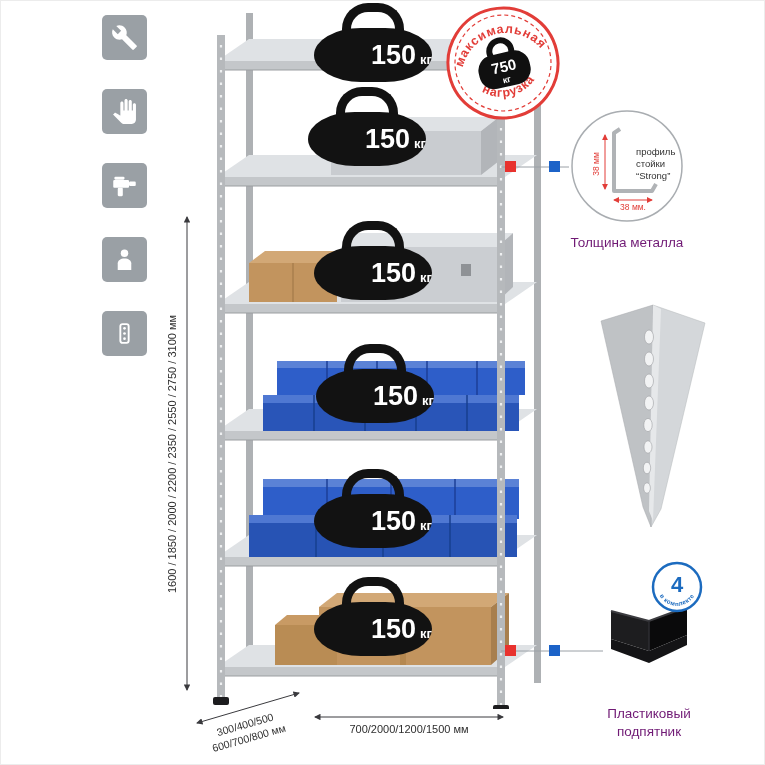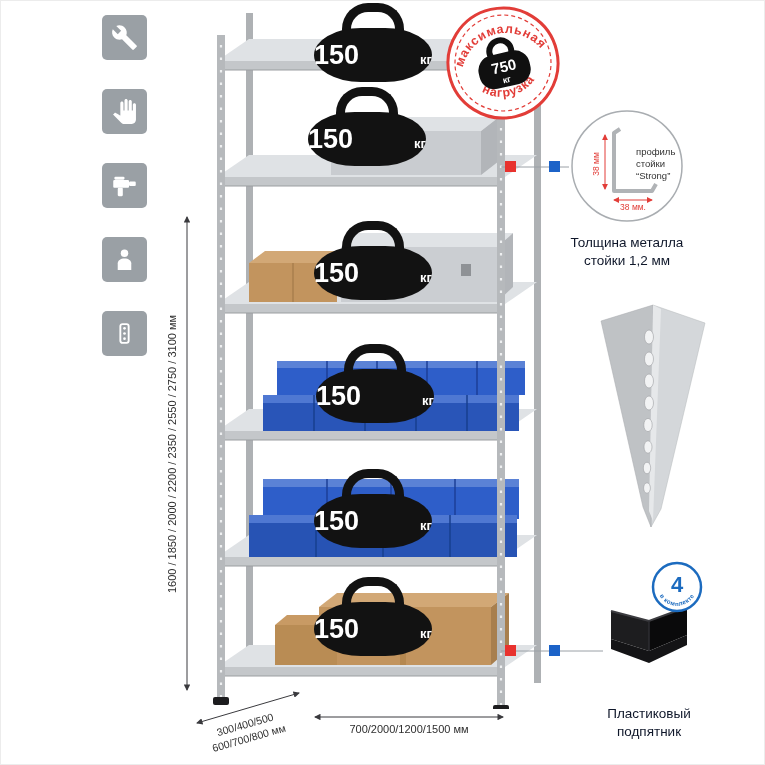--- a/index.html
+++ b/index.html
@@ -8,29 +8,29 @@
          border:1px solid #ececec;box-sizing:border-box;}
   .abs{position:absolute;}
   
   .side-icon{position:absolute;left:101px;width:45px;height:45px;background:#9aa0a5;
              border-radius:5px;display:flex;align-items:center;justify-content:center;}
   
   .kb{position:absolute;width:118px;text-align:center;z-index:30;}
   .kb-handle{width:44px;height:21px;margin:0 auto;border:9px solid #121212;border-bottom:none;
              border-radius:26px 26px 0 0;}
   .kb-body{width:118px;height:54px;margin-top:-5px;background:#121212;border-radius:52px/30px;
-           display:flex;justify-content:space-between;align-items:baseline;box-sizing:border-box;
+           display:flex;justify-content:flex-end;align-items:baseline;box-sizing:border-box;
            padding-top:14px;color:#fff;}
   .kb-val{font-size:27px;font-weight:bold;line-height:1;}
   .kb-unit{font-size:13px;font-weight:bold;margin-left:4px;}
   
   .stamp{position:absolute;left:442px;top:2px;width:120px;height:120px;
          transform:rotate(-13deg);z-index:40;}
   
-  .caption{position:absolute;text-align:center;font-size:13.5px;color:#0f172a;line-height:1.3;}
+  .caption{position:absolute;text-align:center;font-size:13.5px;color:#701a75;line-height:1.3;}
   
   .dim-label{position:absolute;font-size:11px;color:#2e2e2e;white-space:nowrap;}
   .dim-vert{left:-69px;top:447px;width:480px;text-align:center;transform:rotate(-90deg);
             transform-origin:center;}
   .dim-width{left:318px;top:722px;width:180px;text-align:center;}
   .dim-depth{left:176px;top:716px;width:140px;text-align:center;transform:rotate(-16deg);
              transform-origin:center;font-size:10.5px;line-height:1.35;}
   svg{display:block;}
 </style>
 </head>
@@ -302,21 +302,20 @@
     <text x="31" y="57" font-size="8.5" fill="#e23d38" text-anchor="middle" transform="rotate(-90 31 57)">38 мм</text>
     <text x="65" y="103" font-size="8.5" fill="#e23d38" text-anchor="middle">38 мм.</text>
     <g font-size="9.5" fill="#333">
       <text x="68" y="48">профиль</text>
       <text x="68" y="60">стойки</text>
       <text x="68" y="72">“Strong”</text>
     </g>
   </svg>
   <div class="caption" style="left:556px;top:233px;width:140px">
     <div>Толщина металла</div>
-    <div>стойки 1,2 мм</div>
   </div>
 
   <svg class="abs" style="left:582px;top:300px" width="140" height="230" viewBox="0 0 140 230">
     <polygon points="70,4 122,22 78,208 68,226" fill="#d4d7da" stroke="#b5b8bb" stroke-width="0.5"></polygon>
     <polygon points="70,4 18,20 60,206 68,226" fill="#bfc2c5" stroke="#a6a9ac" stroke-width="0.5"></polygon>
     <polygon points="70,4 78,8 70,220 66,210" fill="#e6e8ea"></polygon>
     <g fill="#f2f3f4" stroke="#9da0a3" stroke-width="0.6">
       <ellipse cx="66" cy="36" rx="4.5" ry="7"></ellipse>
       <ellipse cx="66" cy="58" rx="4.5" ry="7"></ellipse>
       <ellipse cx="66" cy="80" rx="4.5" ry="7"></ellipse>

